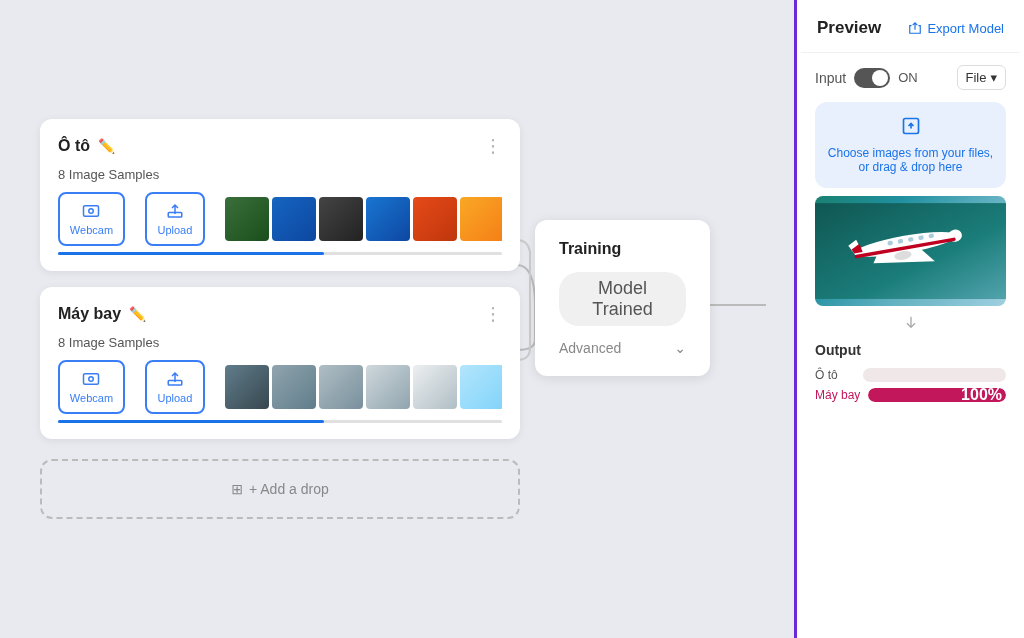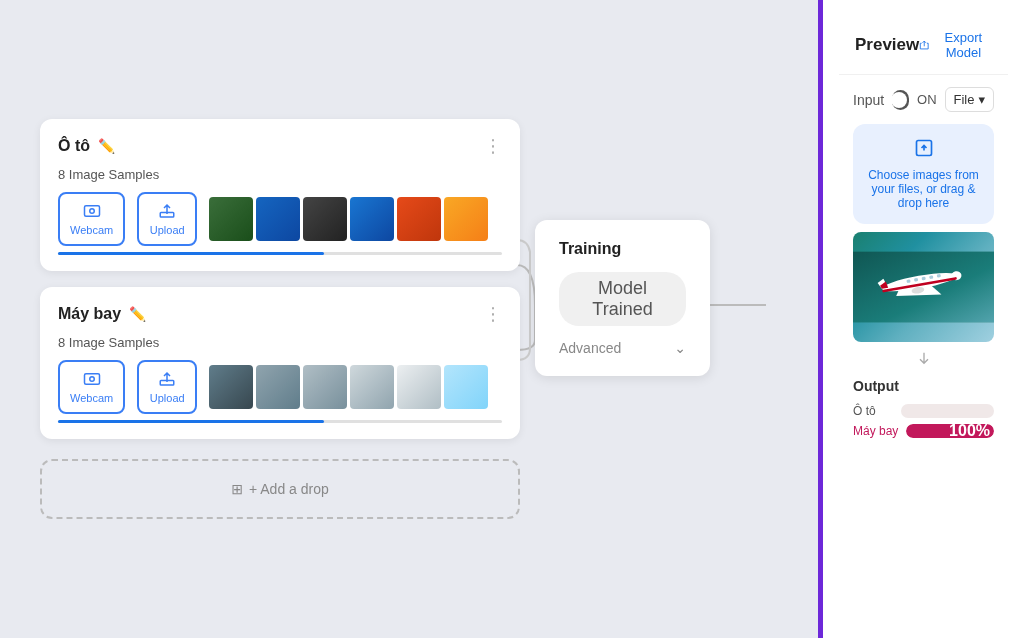--- a/index.html
+++ b/index.html
@@ -65,21 +65,21 @@
 
     .sample-count {
       font-size: 13px;
       color: #555;
       margin-bottom: 10px;
     }
 
     .image-row {
       display: flex;
       align-items: center;
-      gap: 12px;
+      gap: 20px;
       overflow: hidden;
     }
 
     .action-btn {
       display: flex;
       flex-direction: column;
       align-items: center;
       justify-content: center;
       border: 2px solid #3a7ef5;
       border-radius: 8px;
@@ -186,27 +186,27 @@
       width: 770px;
       height: 638px;
       pointer-events: none;
     }
 
     
     .right-panel {
       position: absolute;
       right: 0;
       top: 0;
-      width: 206px;
+      width: 230px;
       height: 638px;
       background: white;
-      border-left: 5px solid #6d28d9;
+      border-left: 3px solid #6d28d9;
       display: flex;
       flex-direction: column;
-      padding: 16px;
+      padding: 4px;
     }
 
     .panel-header {
       display: flex;
       align-items: center;
       justify-content: space-between;
       padding: 14px 16px;
       border-bottom: 1px solid #f0f0f0;
     }
 

